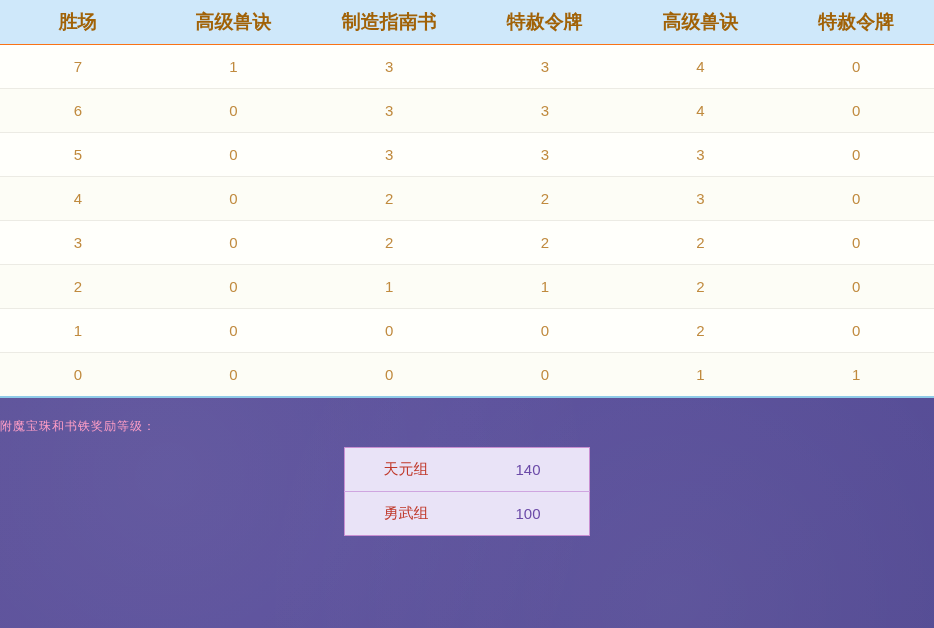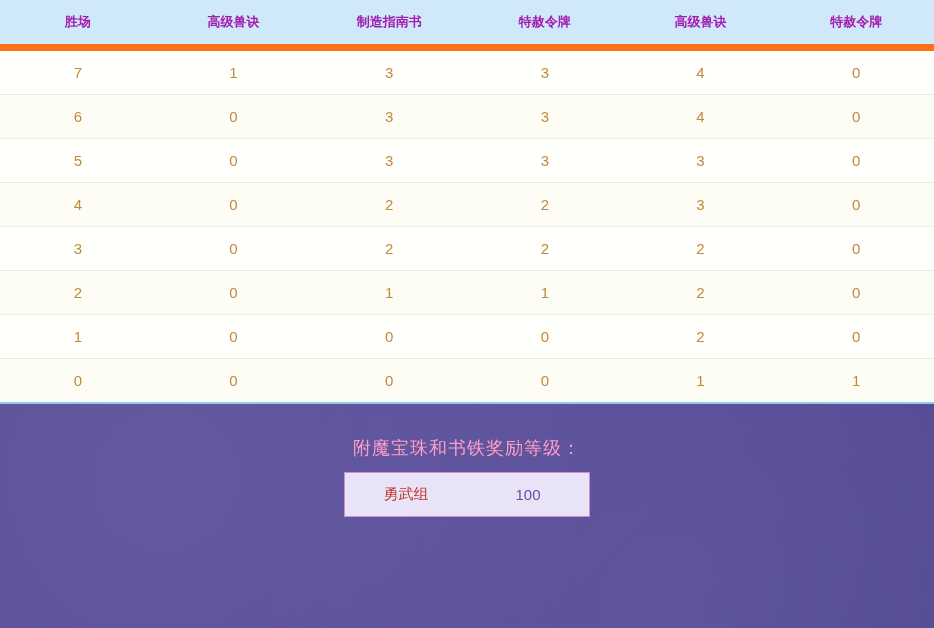--- a/index.html
+++ b/index.html
@@ -21,26 +21,26 @@
   }
 
   
   .reward-table {
     width: 934px;
     border-collapse: collapse;
     table-layout: fixed;
   }
   .reward-table th {
     background: #cfe8fa;
-    color: #a21caf;
-    font-size: 13px;
+    color: #a16207;
+    font-size: 19px;
     font-weight: bold;
     height: 42px;
     text-align: center;
-    border-bottom: 7px solid #f97316;
+    border-bottom: 1px solid #f97316;
   }
   .reward-table td {
     height: 41px;
     text-align: center;
     font-size: 15px;
     color: #c08a3e;
     border-bottom: 1px solid #ecebe4;
     background: #fffffb;
   }
   .reward-table tr:nth-child(even) td {
@@ -55,24 +55,24 @@
     position: relative;
     width: 934px;
     height: 259px;
     background:
       radial-gradient(circle at 18% 30%, rgba(255,255,255,0.06), rgba(255,255,255,0) 55%),
       radial-gradient(circle at 72% 78%, rgba(255,255,255,0.05), rgba(255,255,255,0) 60%),
       linear-gradient(135deg, #5b5099 0%, #5a4f9b 40%, #534a93 100%);
     overflow: hidden;
   }
   .panel-caption {
-    text-align: center;
+    text-align: left;
     color: #ff9ec6;
-    font-size: 18px;
-    padding-top: 32px;
+    font-size: 12px;
+    padding-top: 20px;
     letter-spacing: 1px;
   }
 
   .grade-table {
     margin: 12px auto 0 auto;
     width: 240px;
     border-collapse: collapse;
     border: 1px solid #c98fd2;
     table-layout: fixed;
   }
@@ -179,20 +179,24 @@
       </tr>
     </tbody>
   </table>
 
   <div class="purple-panel">
     <div class="panel-caption">附魔宝珠和书铁奖励等级：</div>
 
     <table class="grade-table">
       <tbody>
         <tr>
+          <td class="grade-name">天元组</td>
+          <td class="grade-value">140</td>
+        </tr>
+        <tr>
           <td class="grade-name">勇武组</td>
           <td class="grade-value">100</td>
         </tr>
 
       </tbody>
     </table>
   </div>
 
 </div>
 

